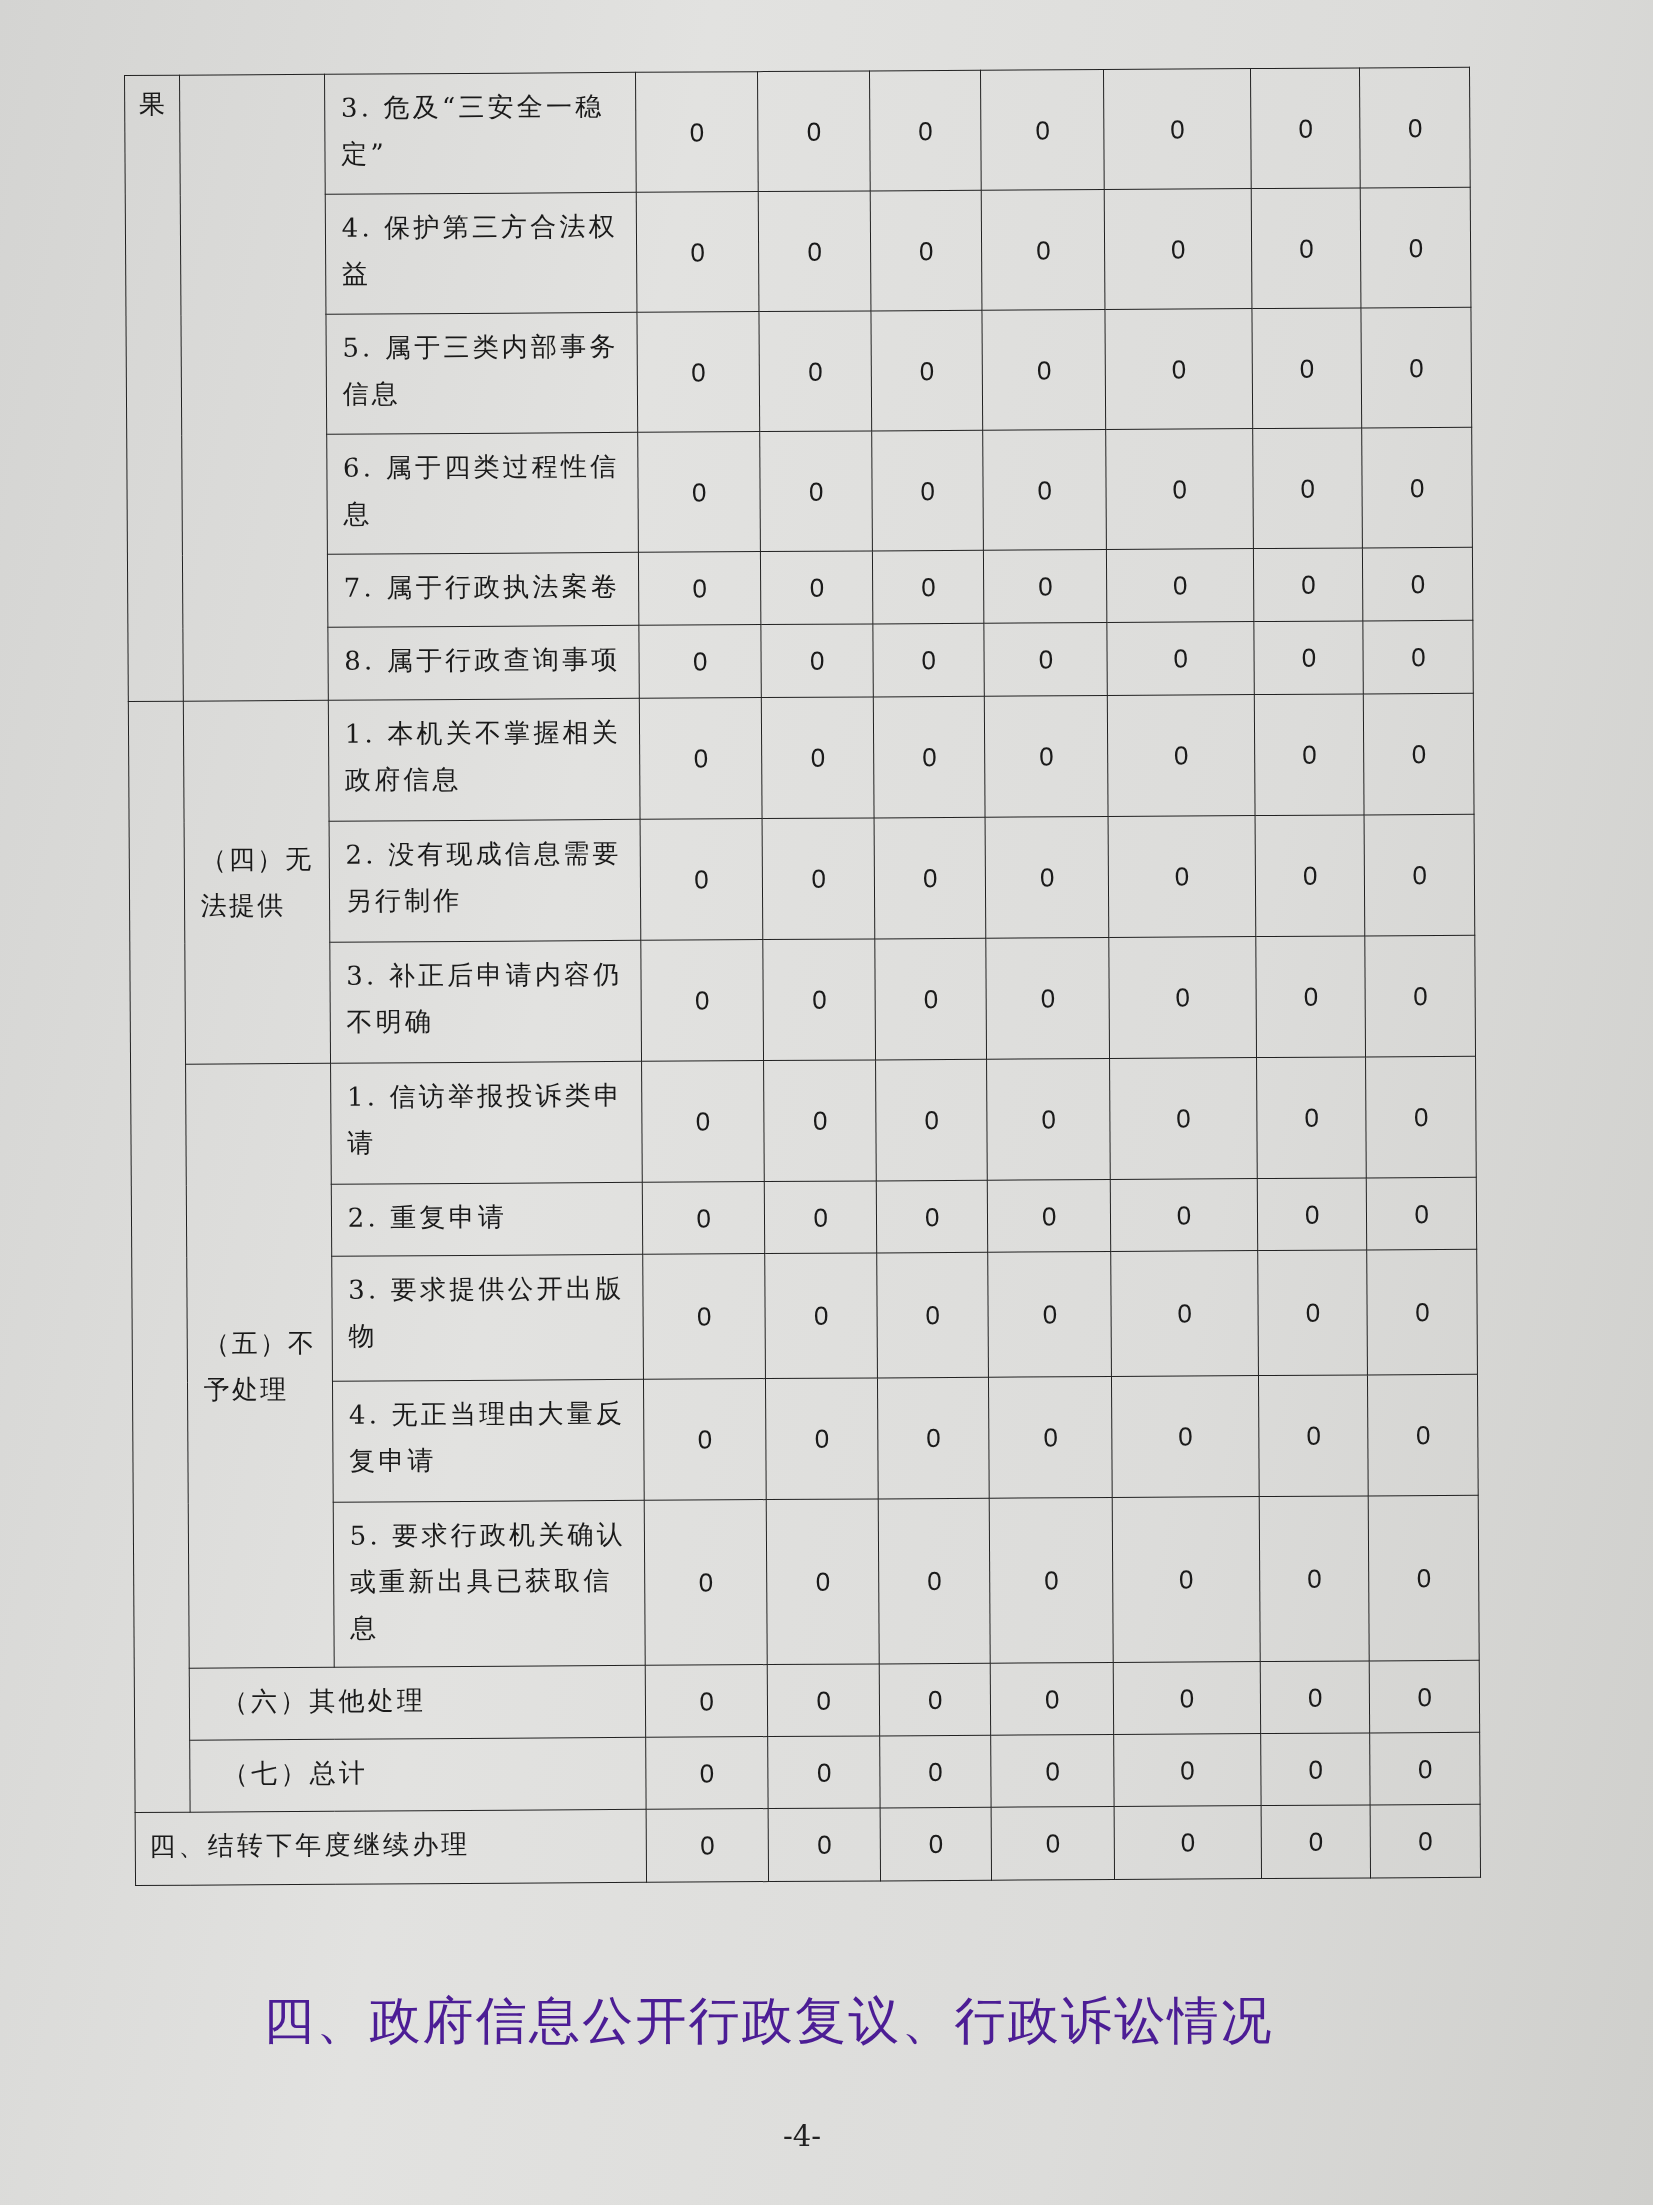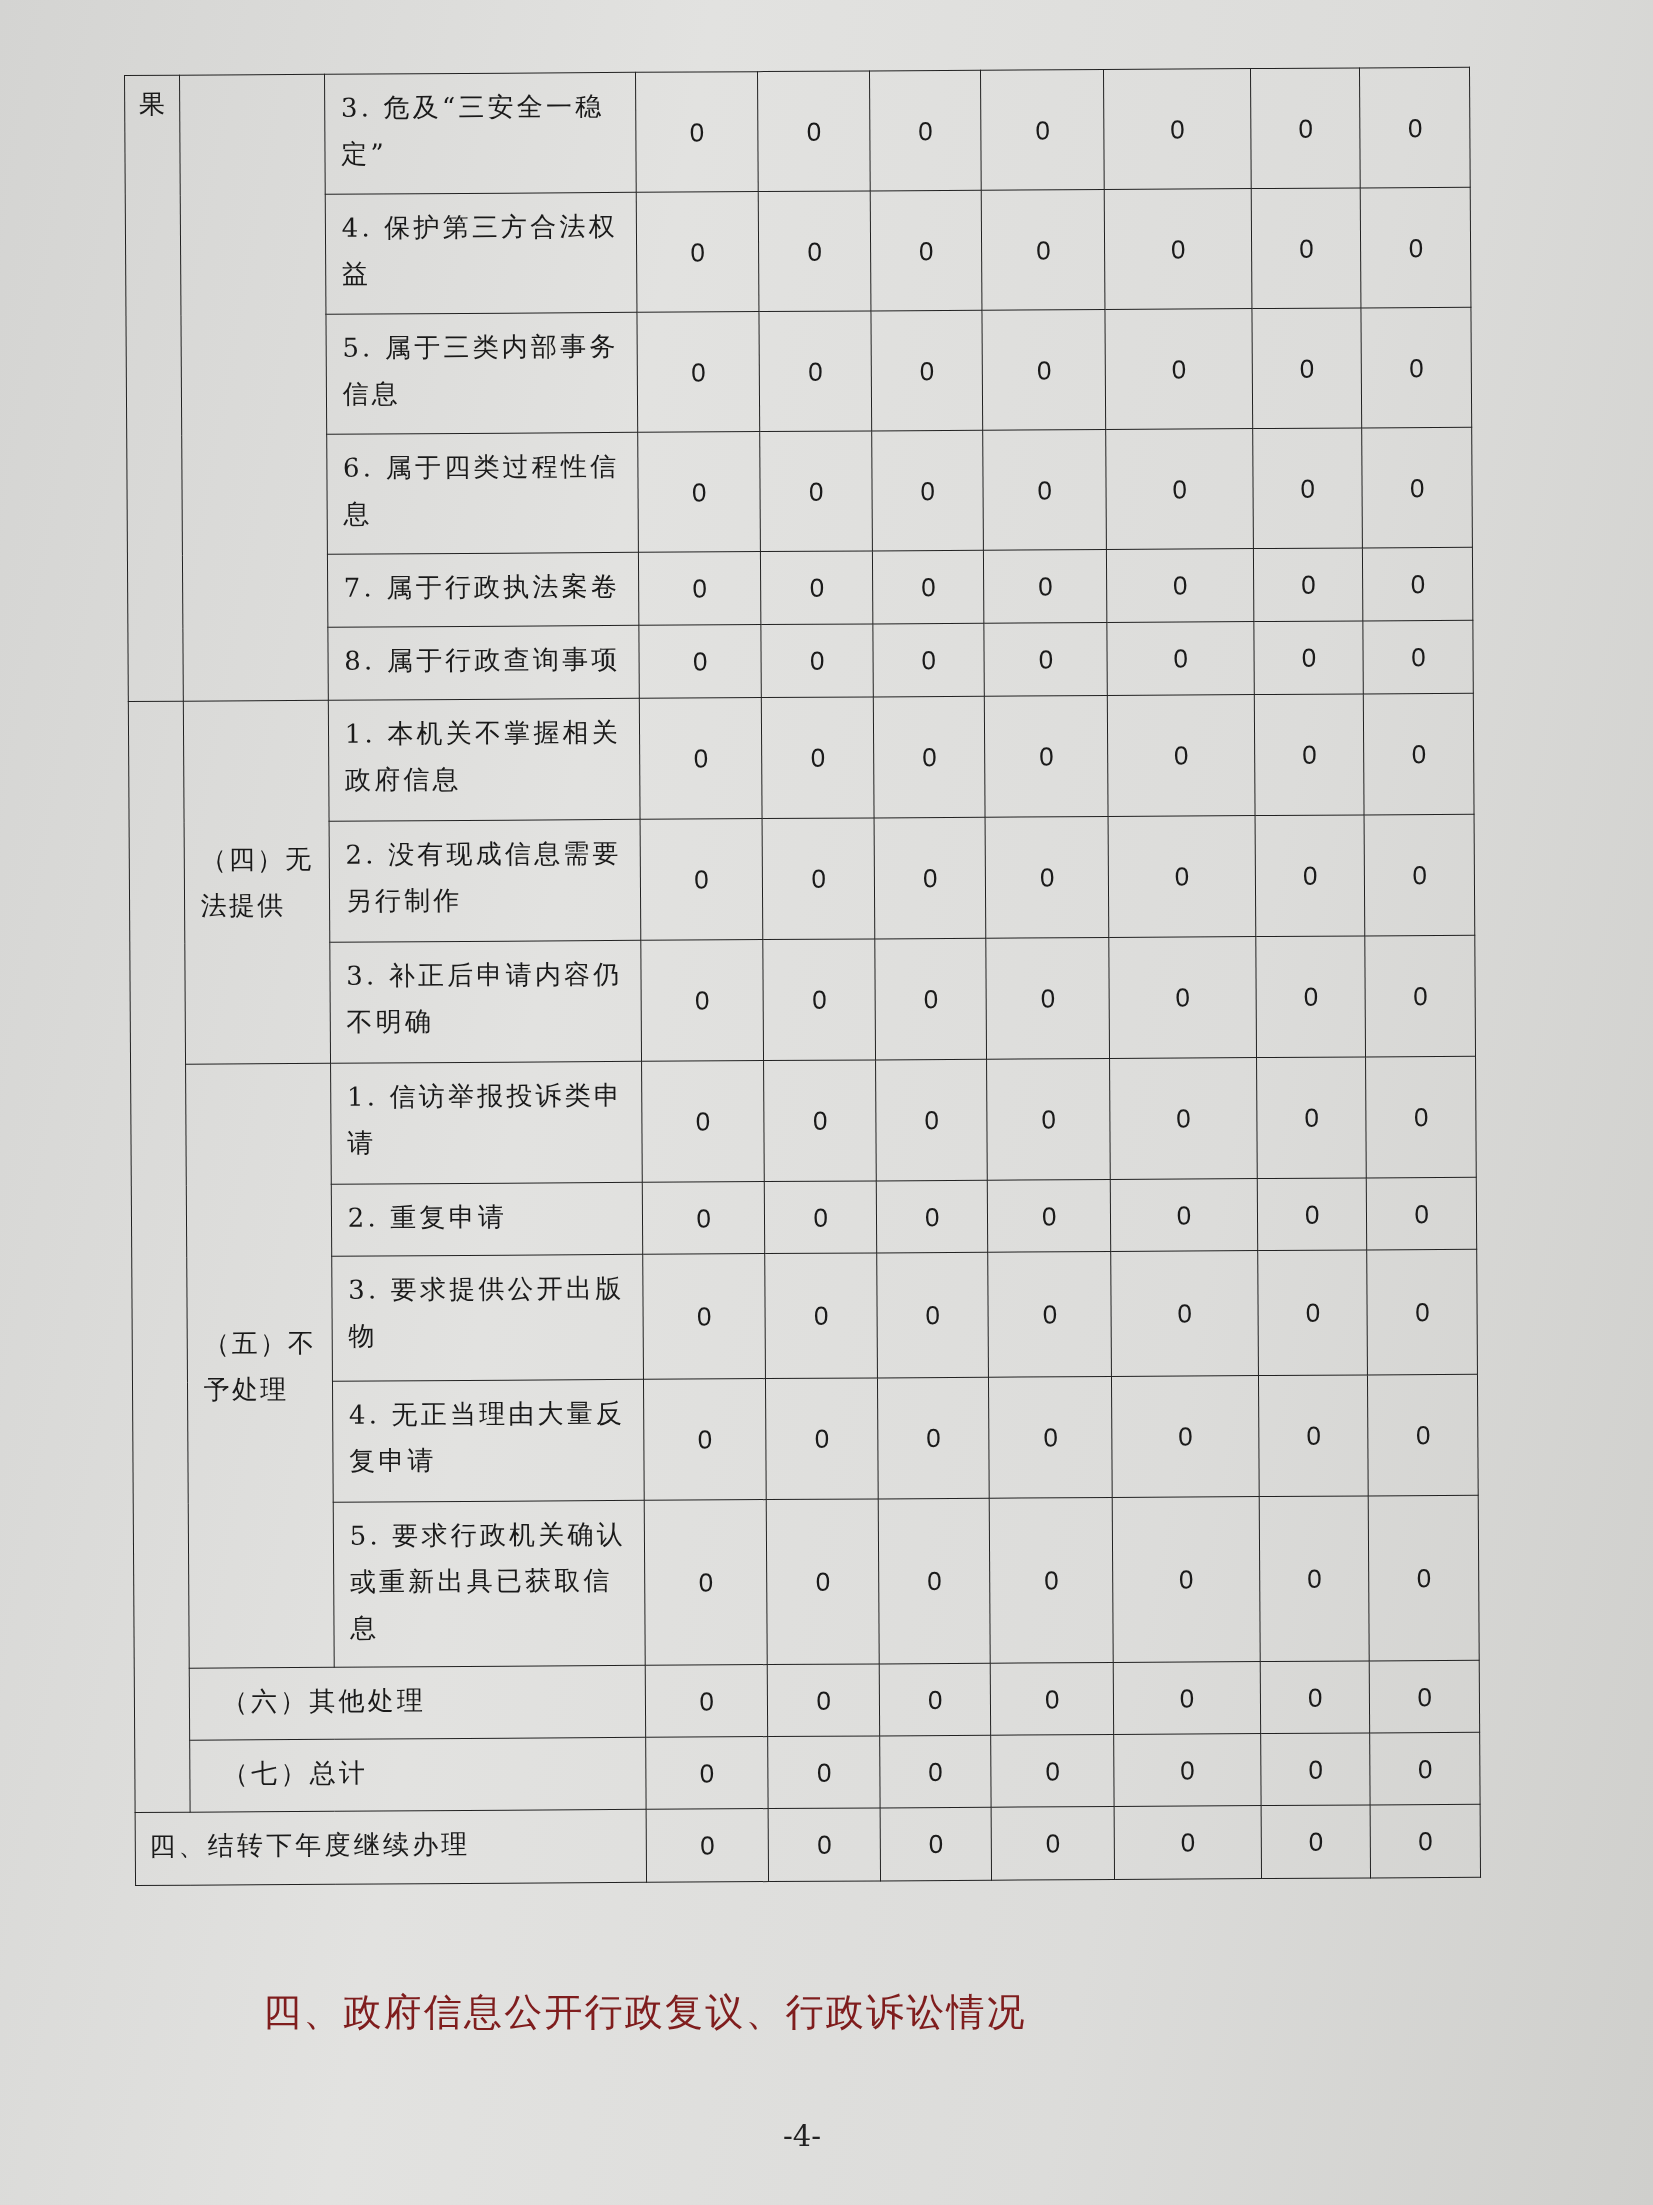--- a/index.html
+++ b/index.html
@@ -41,21 +41,21 @@
     vertical-align: middle !important;
     text-align: left;
     padding: 0 5.4px 0 16px !important;
     letter-spacing: 2.2px;
   }
   td.wide-label { padding: 9.7px 5.4px 5.4px 32px !important; letter-spacing: 3.2px; }
   td.top-label { padding: 9.7px 5.4px 5.4px 13.5px !important; letter-spacing: 3.2px; }
   .section-heading {
     position: absolute; left: 263px; top: 1987px;
     font-family: "DejaVu Sans", "Liberation Sans", sans-serif;
-    font-size: 38px; letter-spacing: 2.2px; color: #7f1d1d;
+    font-size: 51px; letter-spacing: 2.2px; color: #4c1d95;
   }
   .page-number {
     position: absolute; left: 783px; top: 2119px;
     font-size: 29px; color: #222;
   }
 </style>
 </head>
 <body>
 
 <div class="page">

